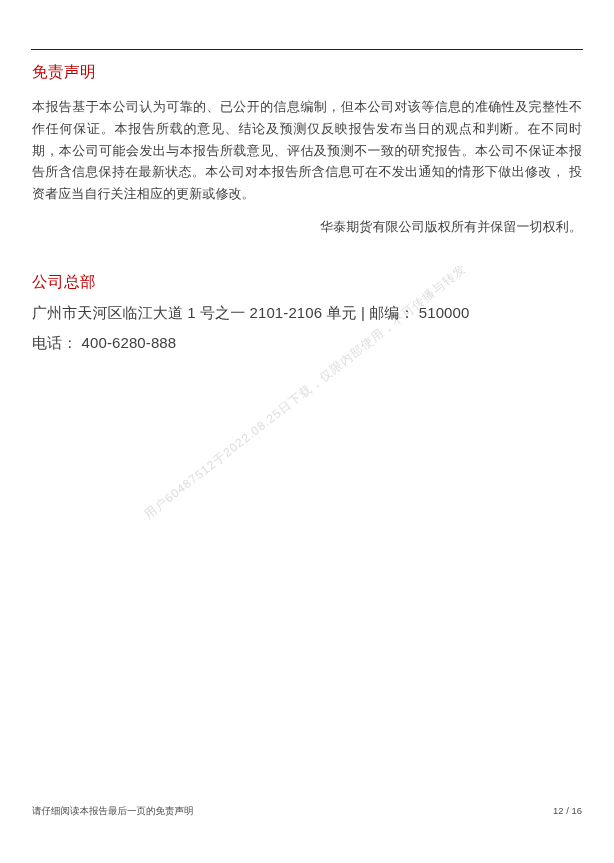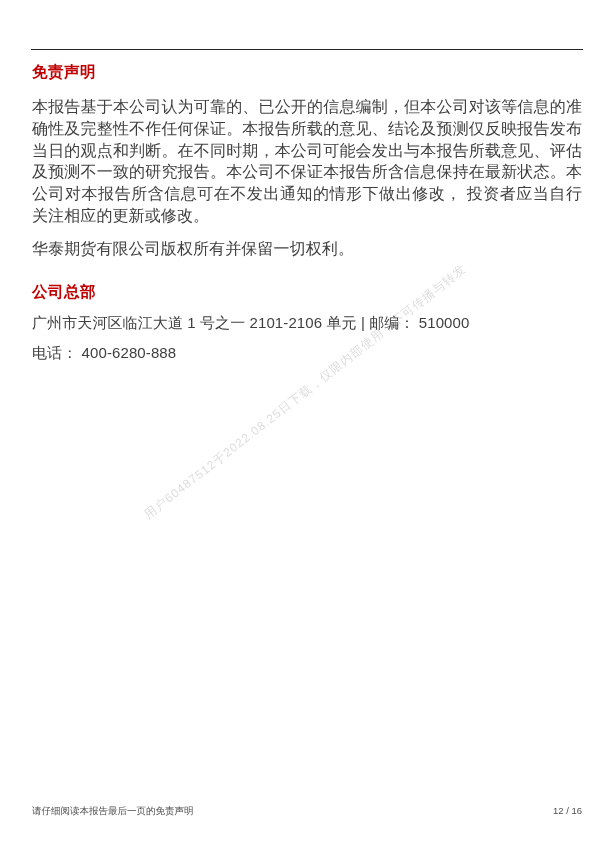--- a/index.html
+++ b/index.html
@@ -23,38 +23,38 @@
     border-top: 1.5px solid #262626;
   }
   .content {
     position: absolute;
     left: 32px;
     right: 32px;
     top: 62px;
   }
   .section-title {
     font-size: 15.5px;
-    font-weight: bold;
+    font-weight: normal;
     color: #C00000;
     margin: 0 0 13px 0;
     letter-spacing: 0.5px;
   }
   .section-title.hq {
-    margin-top: 22px;
+    margin-top: 34px;
   }
   .para {
-    font-size: 16px;
+    font-size: 13px;
     line-height: 21.8px;
     color: #3F3F3F;
     margin: 0 0 11px 0;
     text-align: justify;
     letter-spacing: 0.1px;
   }
   .para.single {
-    text-align: left;
+    text-align: right;
   }
   .contact {
     font-size: 15px;
     line-height: 13px;
     color: #3F3F3F;
     margin: 6px 0 17px 0;
     letter-spacing: 0.1px;
   }
   .footer {
     position: absolute;

